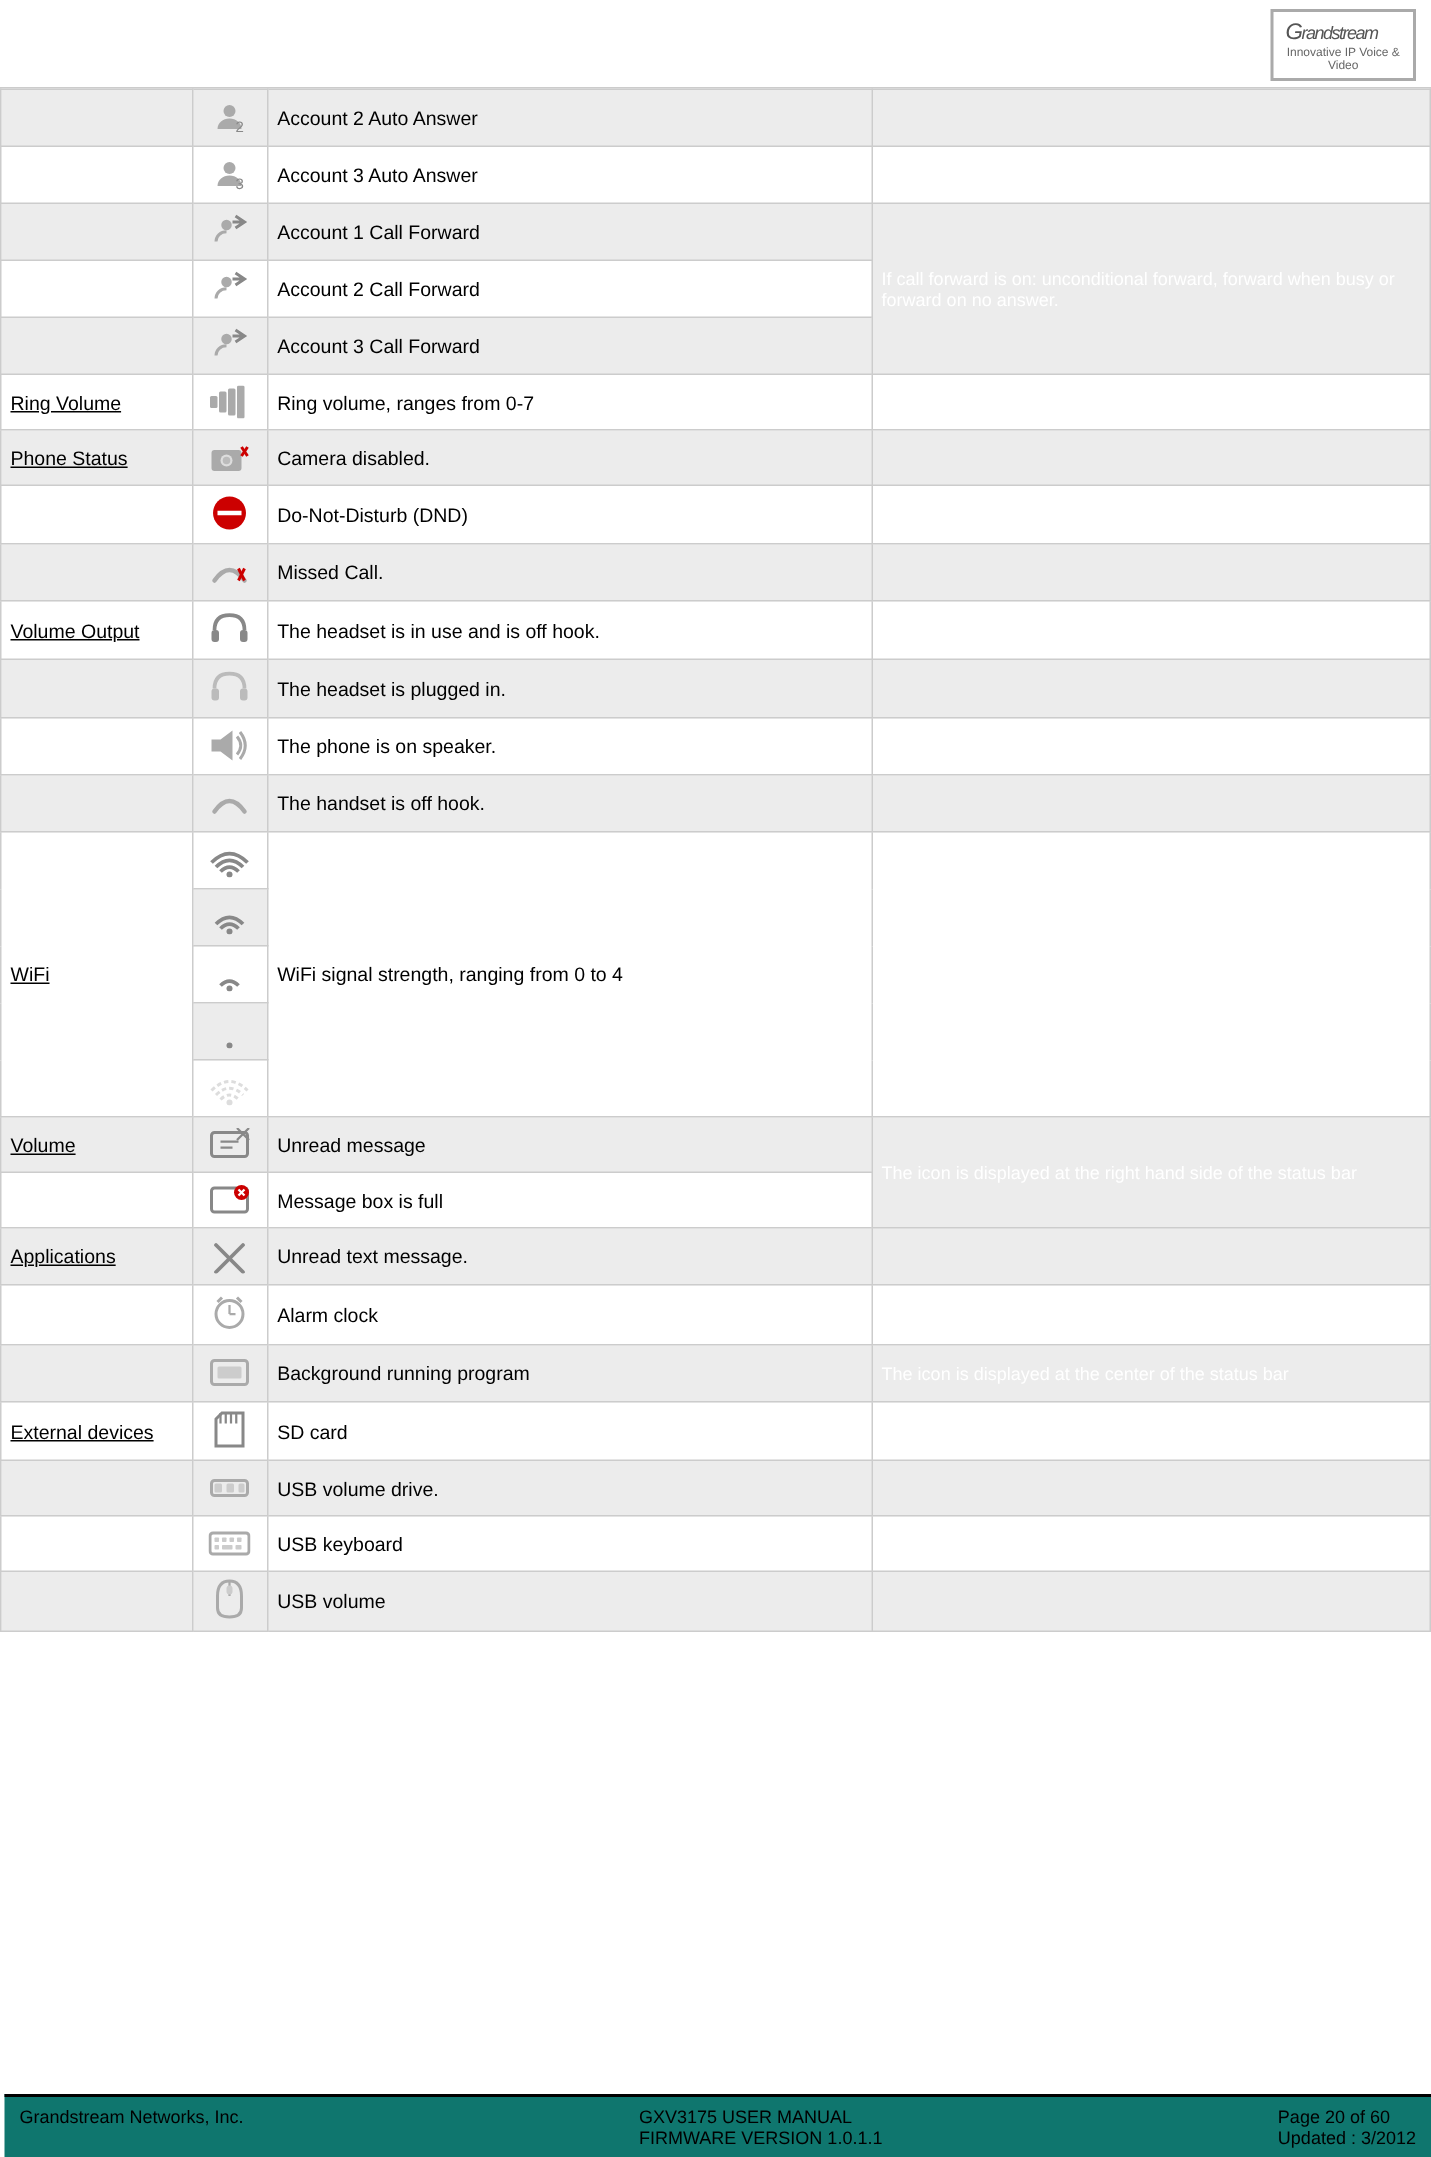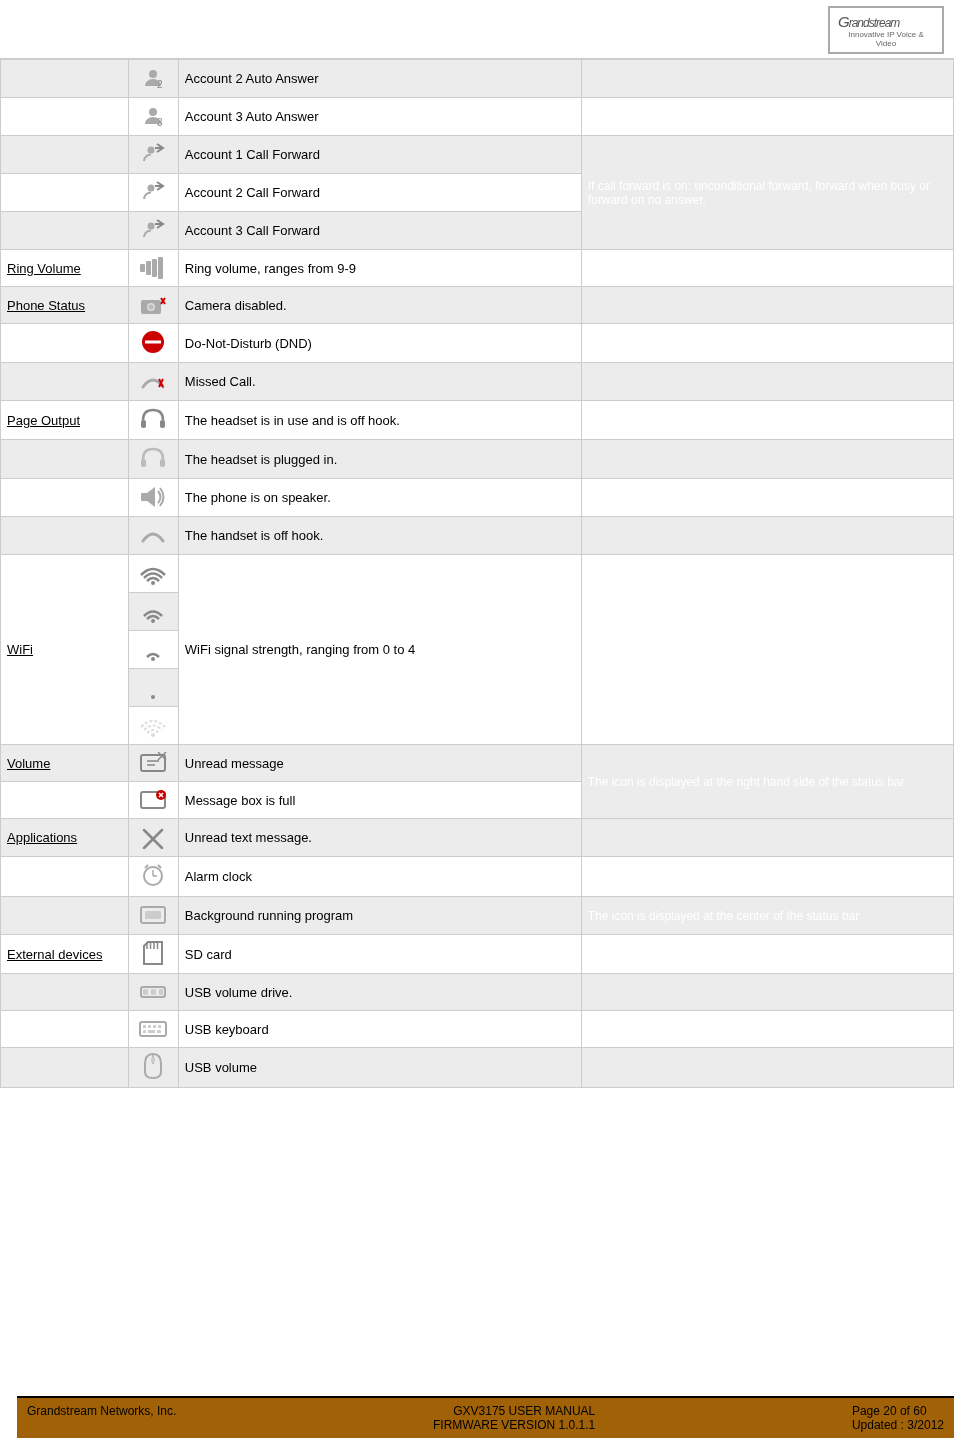--- a/index.html
+++ b/index.html
@@ -19,21 +19,21 @@
       justify-content: flex-end;
       padding: 6px 10px 4px 10px;
       border-bottom: 1px solid #ccc;
     }
     .logo-box {
       border: 2px solid #aaa;
       padding: 4px 8px;
       display: flex;
       align-items: center;
       justify-content: center;
-      width: 116px;
+      width: 97px;
       height: 48px;
       background: #fff;
     }
     .logo-text {
       font-size: 15px;
       font-style: italic;
       color: #555;
       letter-spacing: -1px;
     }
     .logo-sub {
@@ -115,26 +115,26 @@
 
     
     .footer {
       border-top: 2px solid #000;
       display: flex;
       justify-content: space-between;
       padding: 6px 10px;
       font-size: 12px;
       position: absolute;
       bottom: 0;
-      left: 17px;
+      left: 3px;
       right: 0;
-      background: #a16207;
+      background: #0f766e;
     }
     .footer-center {
-      text-align: right;
+      text-align: left;
     }
 
     
     .cat-cell {
       vertical-align: top;
       padding-top: 6px;
     }
 
     
     .note-span-orange {
@@ -280,21 +280,21 @@
         <span class="icon-img">
           <svg width="28" height="22" viewBox="0 0 28 22">
             <rect x="1" y="7" width="5" height="8" rx="1" fill="#aaa"></rect>
             <rect x="7" y="4" width="5" height="14" rx="1" fill="#aaa"></rect>
             <rect x="13" y="2" width="5" height="18" rx="1" fill="#aaa"></rect>
             <rect x="19" y="0" width="5" height="22" rx="1" fill="#aaa"></rect>
           </svg>
         </span>
       </td>
       <td class="col-desc">
-        <span class="desc-text">Ring volume, ranges from 9-9</span>
+        <span class="desc-text">Ring volume, ranges from 0-7</span>
       </td>
       <td class="col-note"></td>
     </tr>
 
     <tr class="row-shaded">
       <td class="col-category cat-label">
         <span>Phone Status</span>
       </td>
       <td class="col-icon">
         <span class="icon-img">
@@ -341,21 +341,21 @@
         </span>
       </td>
       <td class="col-desc">
         <span class="desc-text">Missed Call.</span>
       </td>
       <td class="col-note"></td>
     </tr>
 
     <tr class="row-white">
       <td class="col-category cat-label">
-        <span>Page Output</span>
+        <span>Volume Output</span>
       </td>
       <td class="col-icon">
         <span class="icon-img">
           <svg width="28" height="26" viewBox="0 0 28 26">
             <path d="M4 14 Q4 4 14 4 Q24 4 24 14" stroke="#888" stroke-width="2.5" fill="none"></path>
             <rect x="2" y="14" width="5" height="8" rx="2" fill="#888"></rect>
             <rect x="21" y="14" width="5" height="8" rx="2" fill="#888"></rect>
           </svg>
         </span>
       </td>

